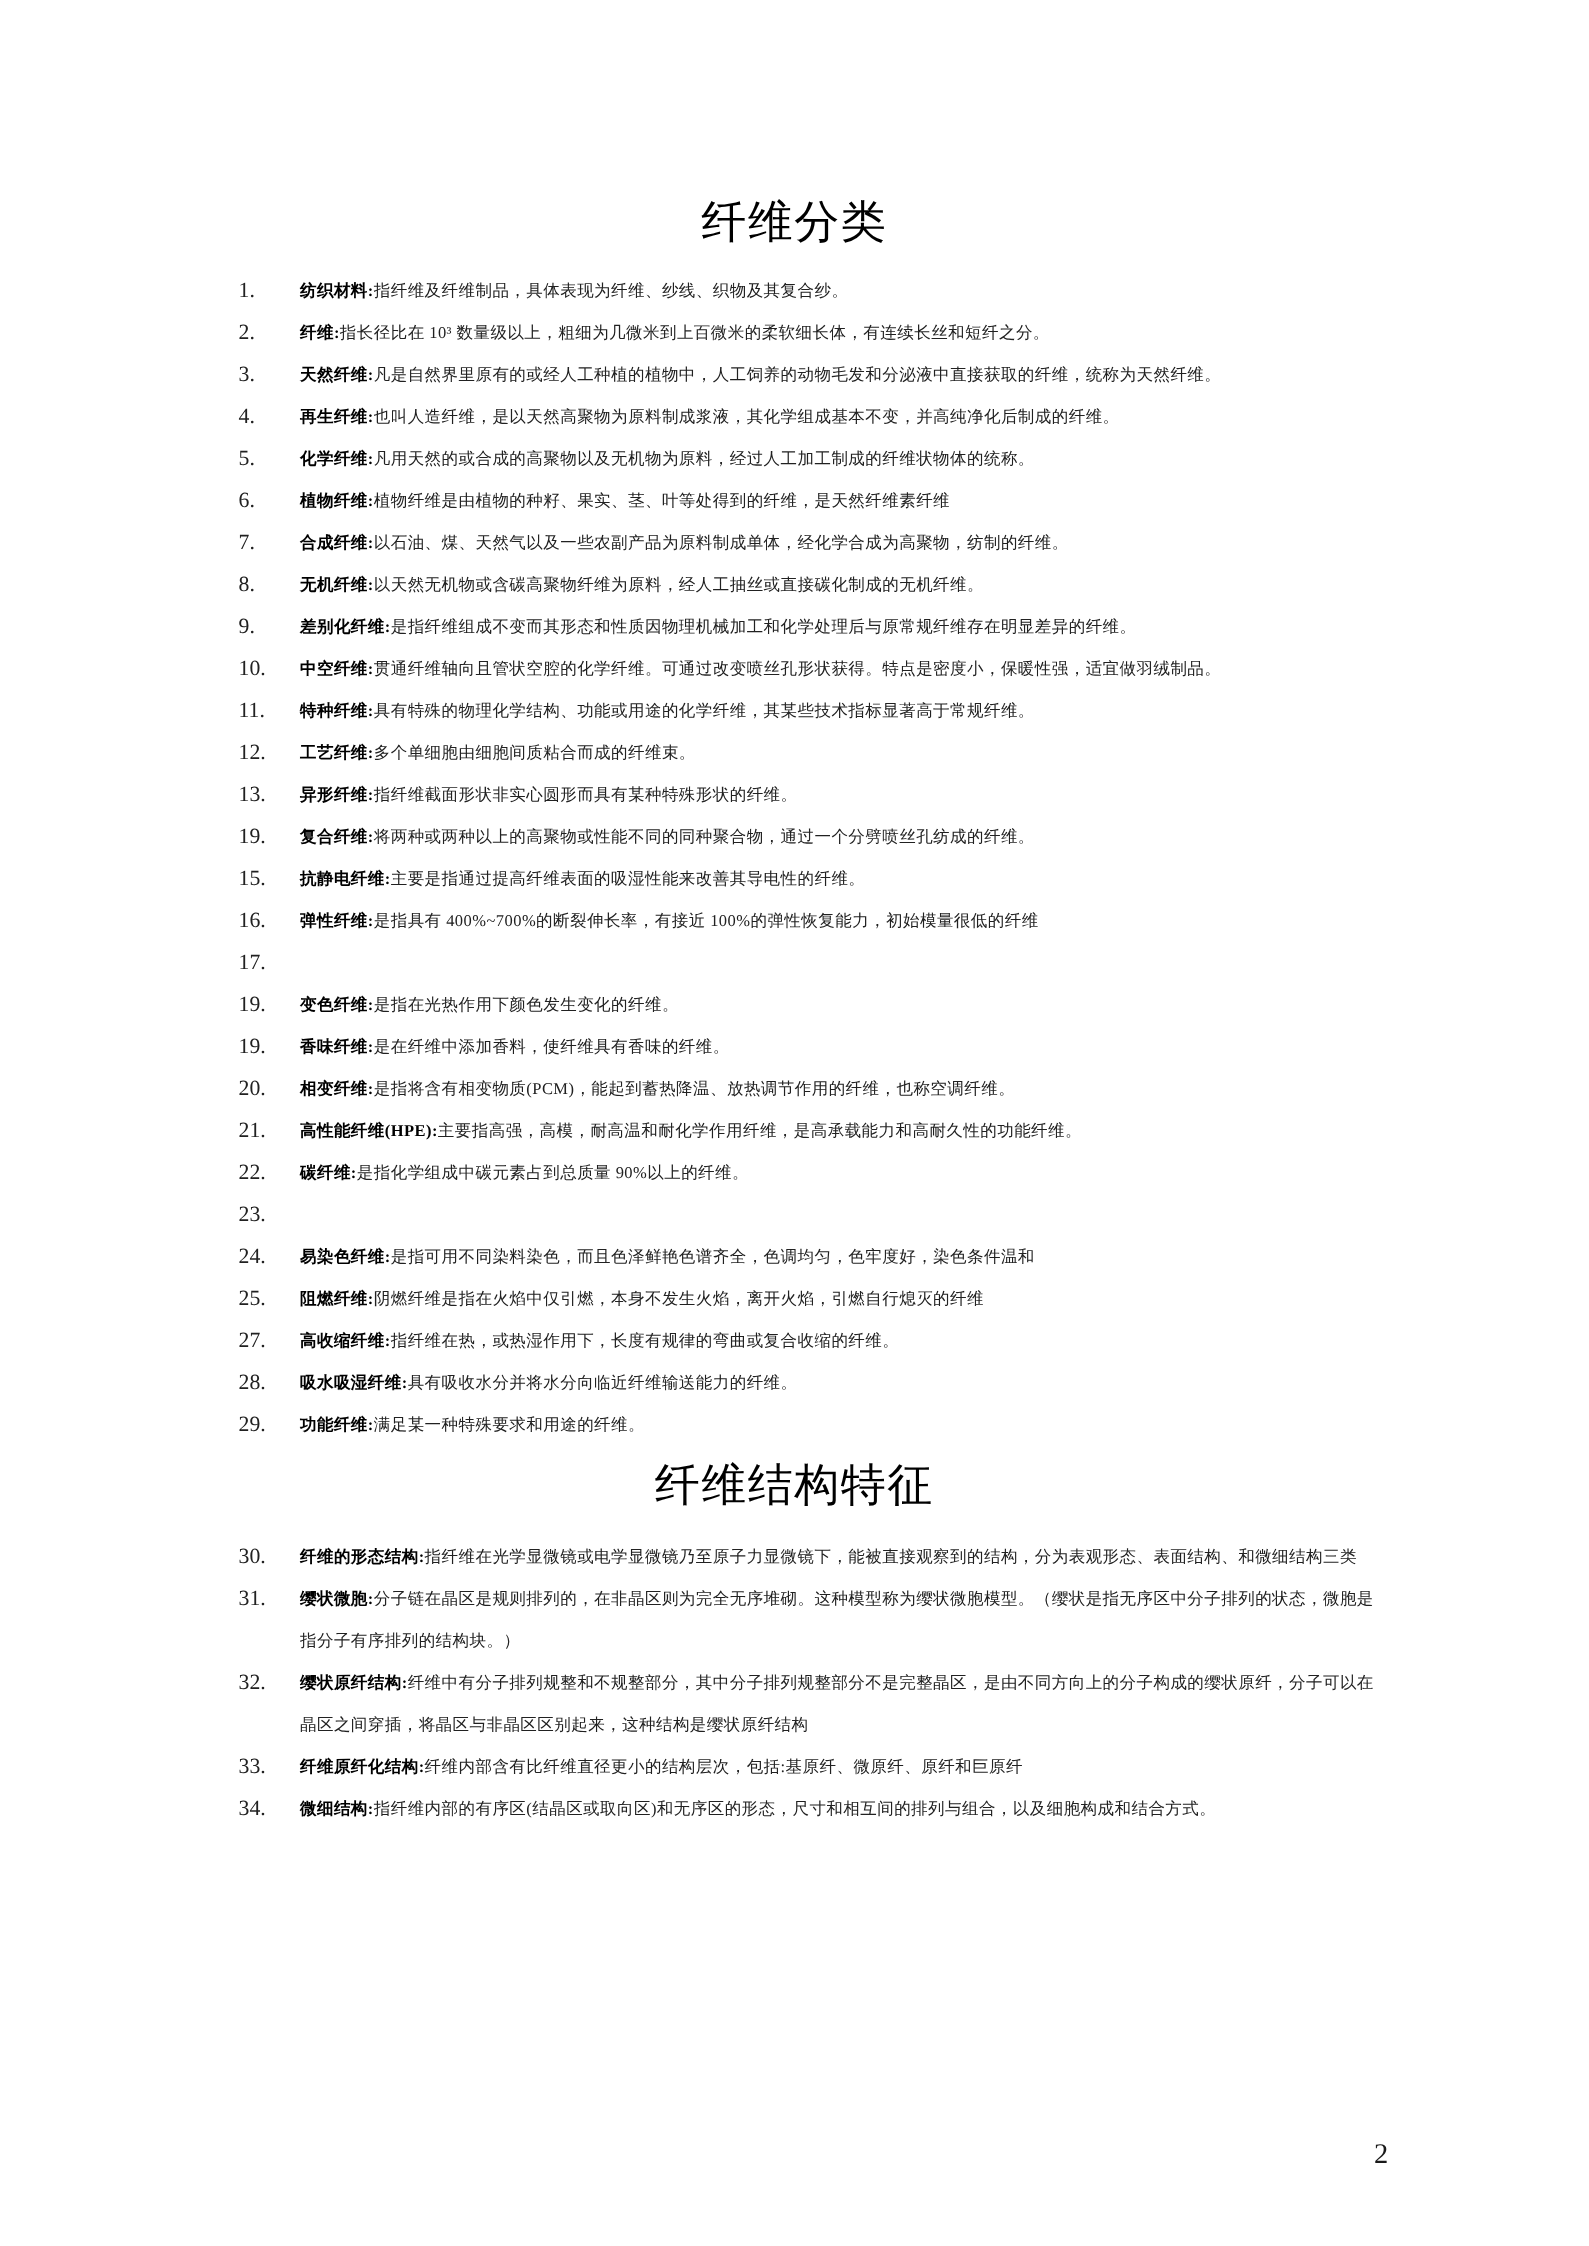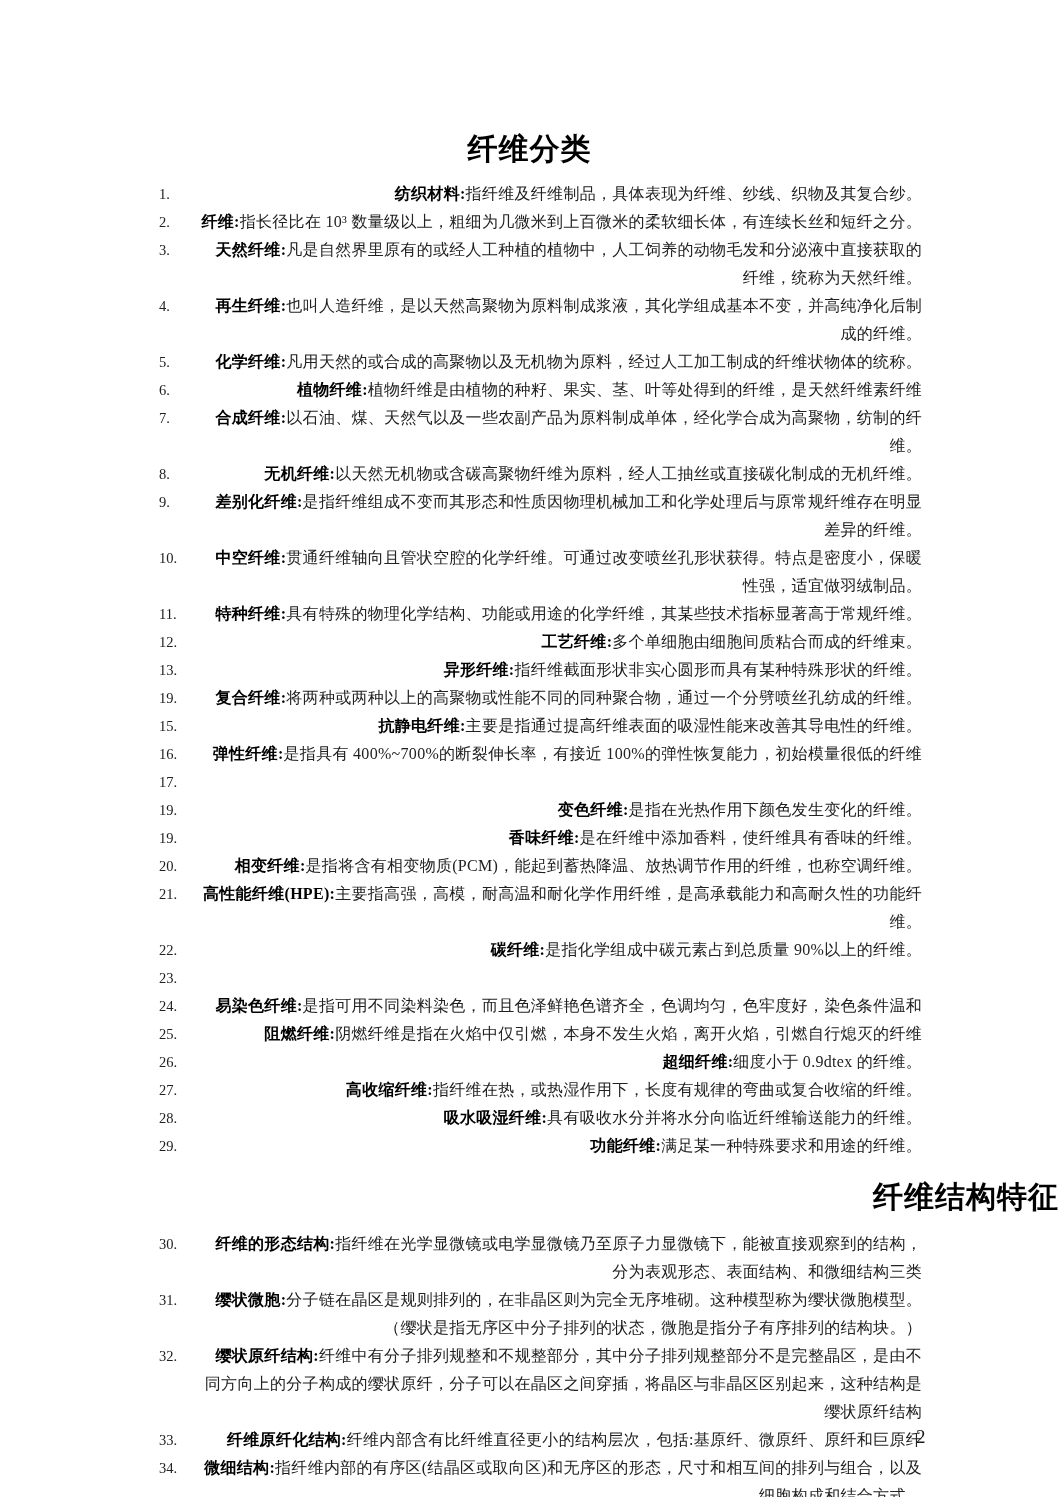--- a/index.html
+++ b/index.html
@@ -16,51 +16,49 @@
     font-family: "Liberation Serif", "DejaVu Serif", serif;
     overflow: hidden;
   }
   .content {
     padding-top: 130px;
   }
   .doc-title {
     margin: 0 0 12px 0;
     font-size: 30px;
     line-height: 38px;
-    font-weight: 700;
+    font-weight: 400;
     letter-spacing: 1px;
     color: #000000;
     text-align: center;
   }
   .doc-title.title-2 {
-    margin: 18px 0 14px 0;
-    text-align: right;
+    margin: 8px 0 14px 0;
   }
   .list {
     width: 1059px;
   }
   .item {
     display: flex;
     align-items: flex-start;
   }
   .num {
     flex: 0 0 41px;
     margin-left: 159px;
     font-size: 14.5px;
     line-height: 28px;
     color: #212121;
   }
   .body {
     width: 722px;
-    font-size: 16px;
+    font-size: 11px;
     line-height: 28px;
     letter-spacing: 0.3px;
     color: #212121;
     word-break: break-all;
-    text-align: right;
   }
   .term {
     font-weight: 700;
     color: #000000;
   }
   .page-num {
     position: absolute;
     left: 916px;
     top: 1424px;
     font-size: 19px;
@@ -169,24 +167,20 @@
   </div>
         <div class="item">
     <span class="num">24.</span>
     <span class="body"><b class="term">易染色纤维:</b><span class="def">是指可用不同染料染色，而且色泽鲜艳色谱齐全，色调均匀，色牢度好，染色条件温和</span></span>
   </div>
         <div class="item">
     <span class="num">25.</span>
     <span class="body"><b class="term">阻燃纤维:</b><span class="def">阴燃纤维是指在火焰中仅引燃，本身不发生火焰，离开火焰，引燃自行熄灭的纤维</span></span>
   </div>
         <div class="item">
-    <span class="num">26.</span>
-    <span class="body"><b class="term">超细纤维:</b><span class="def">细度小于 0.9dtex 的纤维。</span></span>
-  </div>
-        <div class="item">
     <span class="num">27.</span>
     <span class="body"><b class="term">高收缩纤维:</b><span class="def">指纤维在热，或热湿作用下，长度有规律的弯曲或复合收缩的纤维。</span></span>
   </div>
         <div class="item">
     <span class="num">28.</span>
     <span class="body"><b class="term">吸水吸湿纤维:</b><span class="def">具有吸收水分并将水分向临近纤维输送能力的纤维。</span></span>
   </div>
         <div class="item">
     <span class="num">29.</span>
     <span class="body"><b class="term">功能纤维:</b><span class="def">满足某一种特殊要求和用途的纤维。</span></span>

